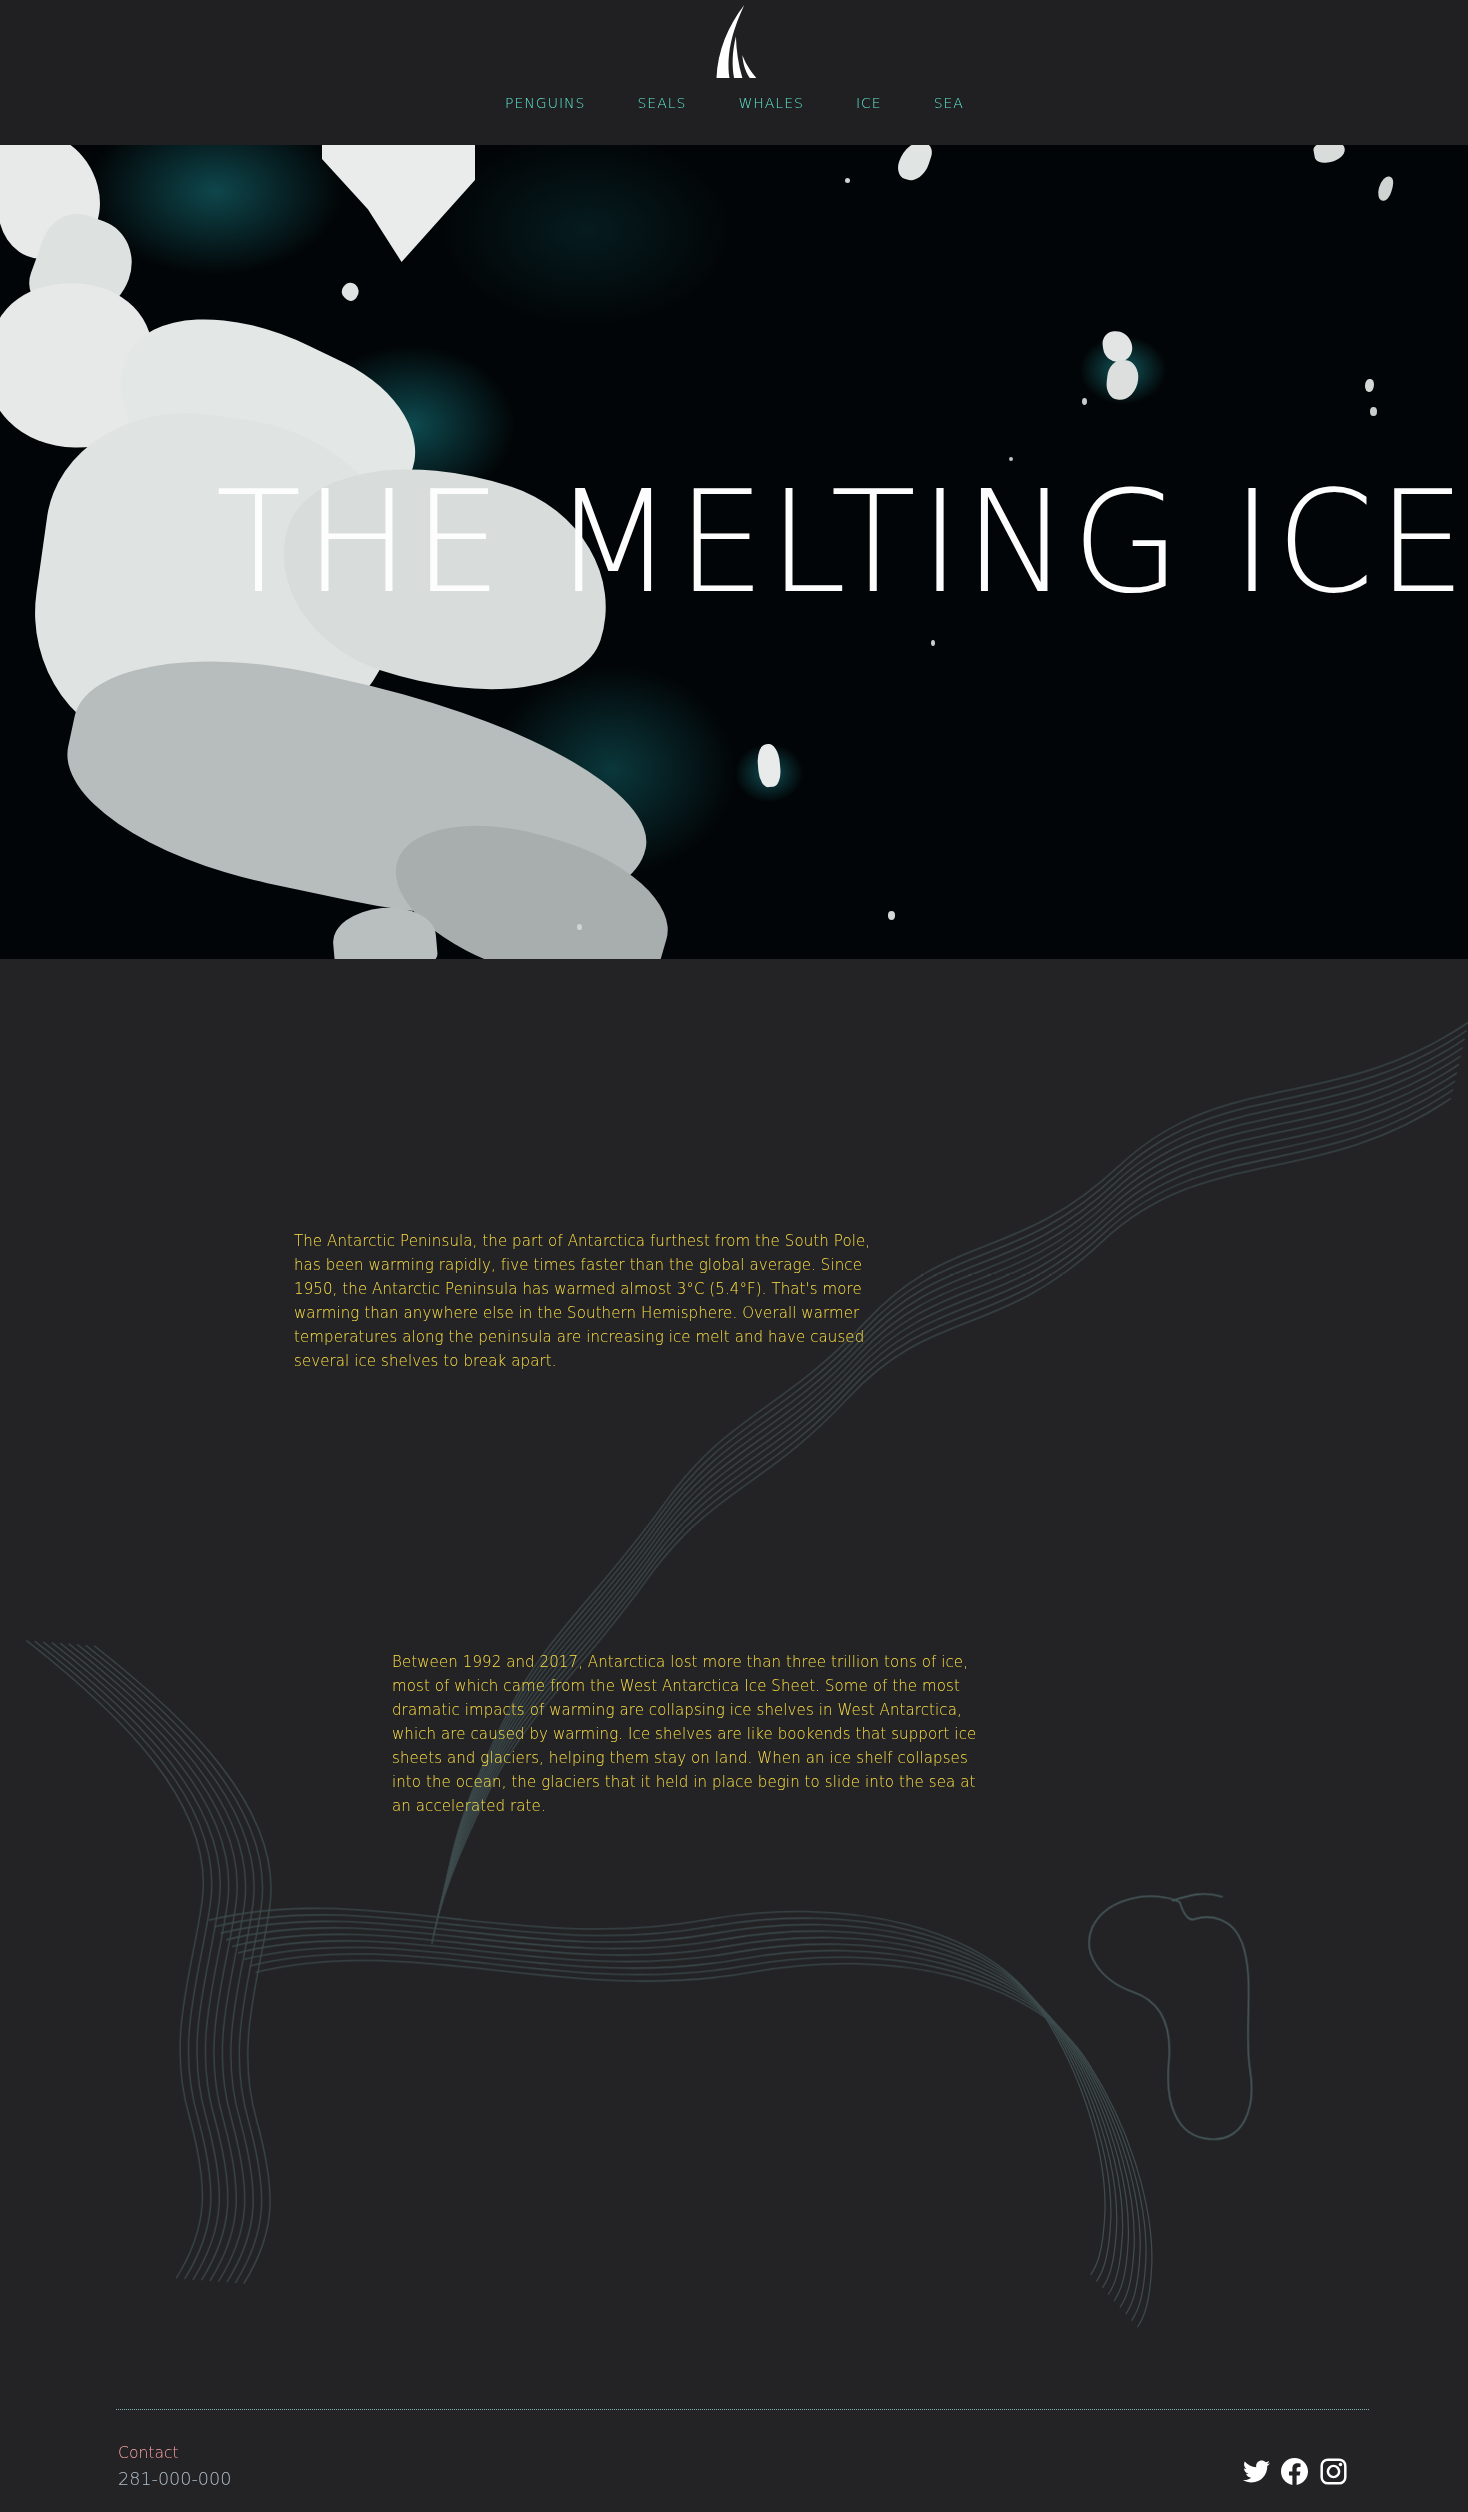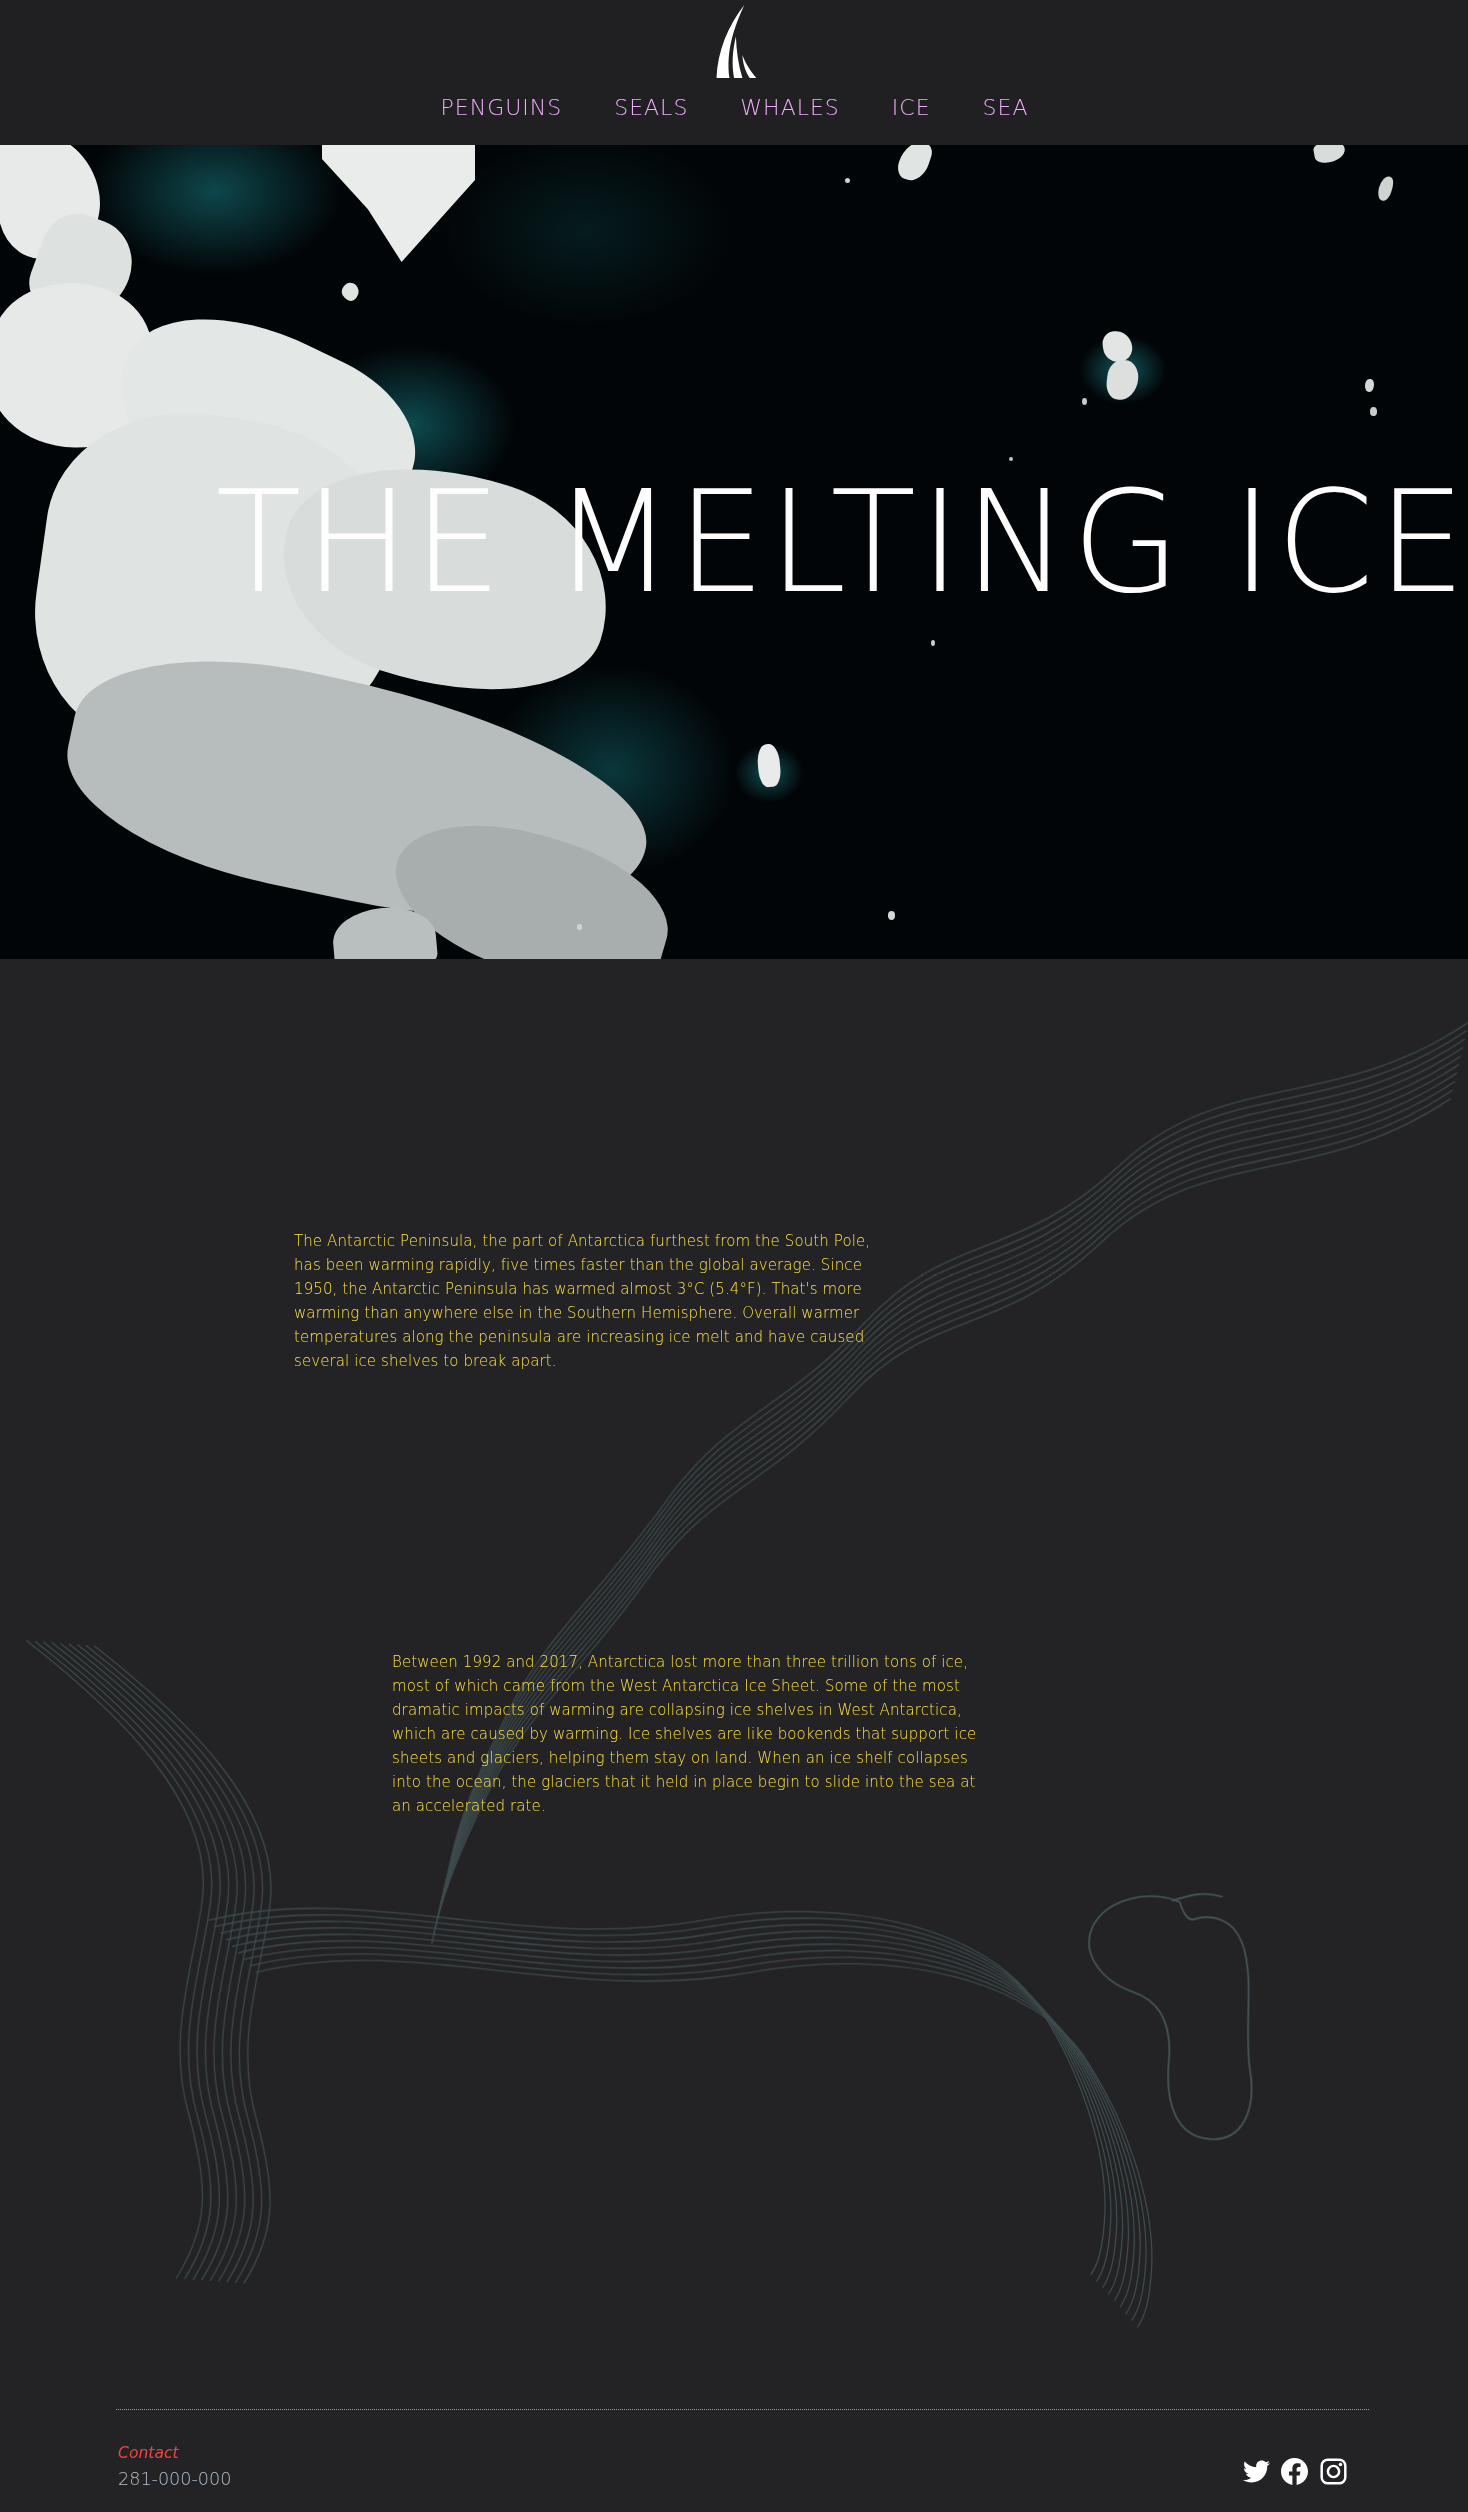--- a/index.html
+++ b/index.html
@@ -17,22 +17,22 @@
   .logo{
     position:absolute; left:50%; top:5.2px; transform:translateX(-50%);
     width:51px; height:74px; cursor:pointer;
   }
   .nav{
     position:absolute; left:0; top:95px; width:100%;
     display:flex; justify-content:center; gap:52px;
   }
   .nav a{
     font-family:"DejaVu Sans","Liberation Sans",sans-serif;
-    font-weight:300; font-size:22px; letter-spacing:1px;
-    color:#f0abfc; text-decoration:none; cursor:pointer;
+    font-weight:300; font-size:14px; letter-spacing:1px;
+    color:#5eead4; text-decoration:none; cursor:pointer;
   }
   
   .hero{
     position:absolute; left:0; top:145px; width:1469px; height:814px;
     overflow:hidden; z-index:1;
     background:
       radial-gradient(182px 120px at 215px 46px,  rgba(16,82,88,.85), transparent 70%),
       radial-gradient(150px 114px at 410px 280px, rgba(16,92,98,.80), transparent 70%),
       radial-gradient(208px 137px at 586px 85px, rgba(8,46,50,.55),  transparent 70%),
       radial-gradient(62px 49px   at 1123px 225px,rgba(20,97,102,.9), transparent 70%),
@@ -70,21 +70,21 @@
   #h-total{ left:194px; top:2016px; }
   #p-total{ left:491px; top:2092px; width:385px; }
   
   .footer-divider{
     position:absolute; left:116px; top:2409px; width:1253px; height:0;
     border-top:1.3px dotted rgba(141,203,198,.85); z-index:2;
   }
   .footer-contact{
     position:absolute; left:118px; top:2444px; z-index:2;
     font-family:"DejaVu Sans","Liberation Sans",sans-serif;
-    font-weight:300; font-size:15.6px; color:#ef4444;font-style:italic;
+    font-weight:300; font-size:15.6px; color:#fca5a5;
   }
   .footer-phone{
     position:absolute; left:118px; top:2469px; z-index:2;
     font-family:"DejaVu Sans","Liberation Sans",sans-serif;
     font-weight:300; font-size:17.6px; color:#b3c0cd; text-decoration:none; cursor:pointer;
   }
   .footer-social{
     position:absolute; right:122px; top:2458px; z-index:2;
     display:flex; gap:11.7px; align-items:center;
   }

